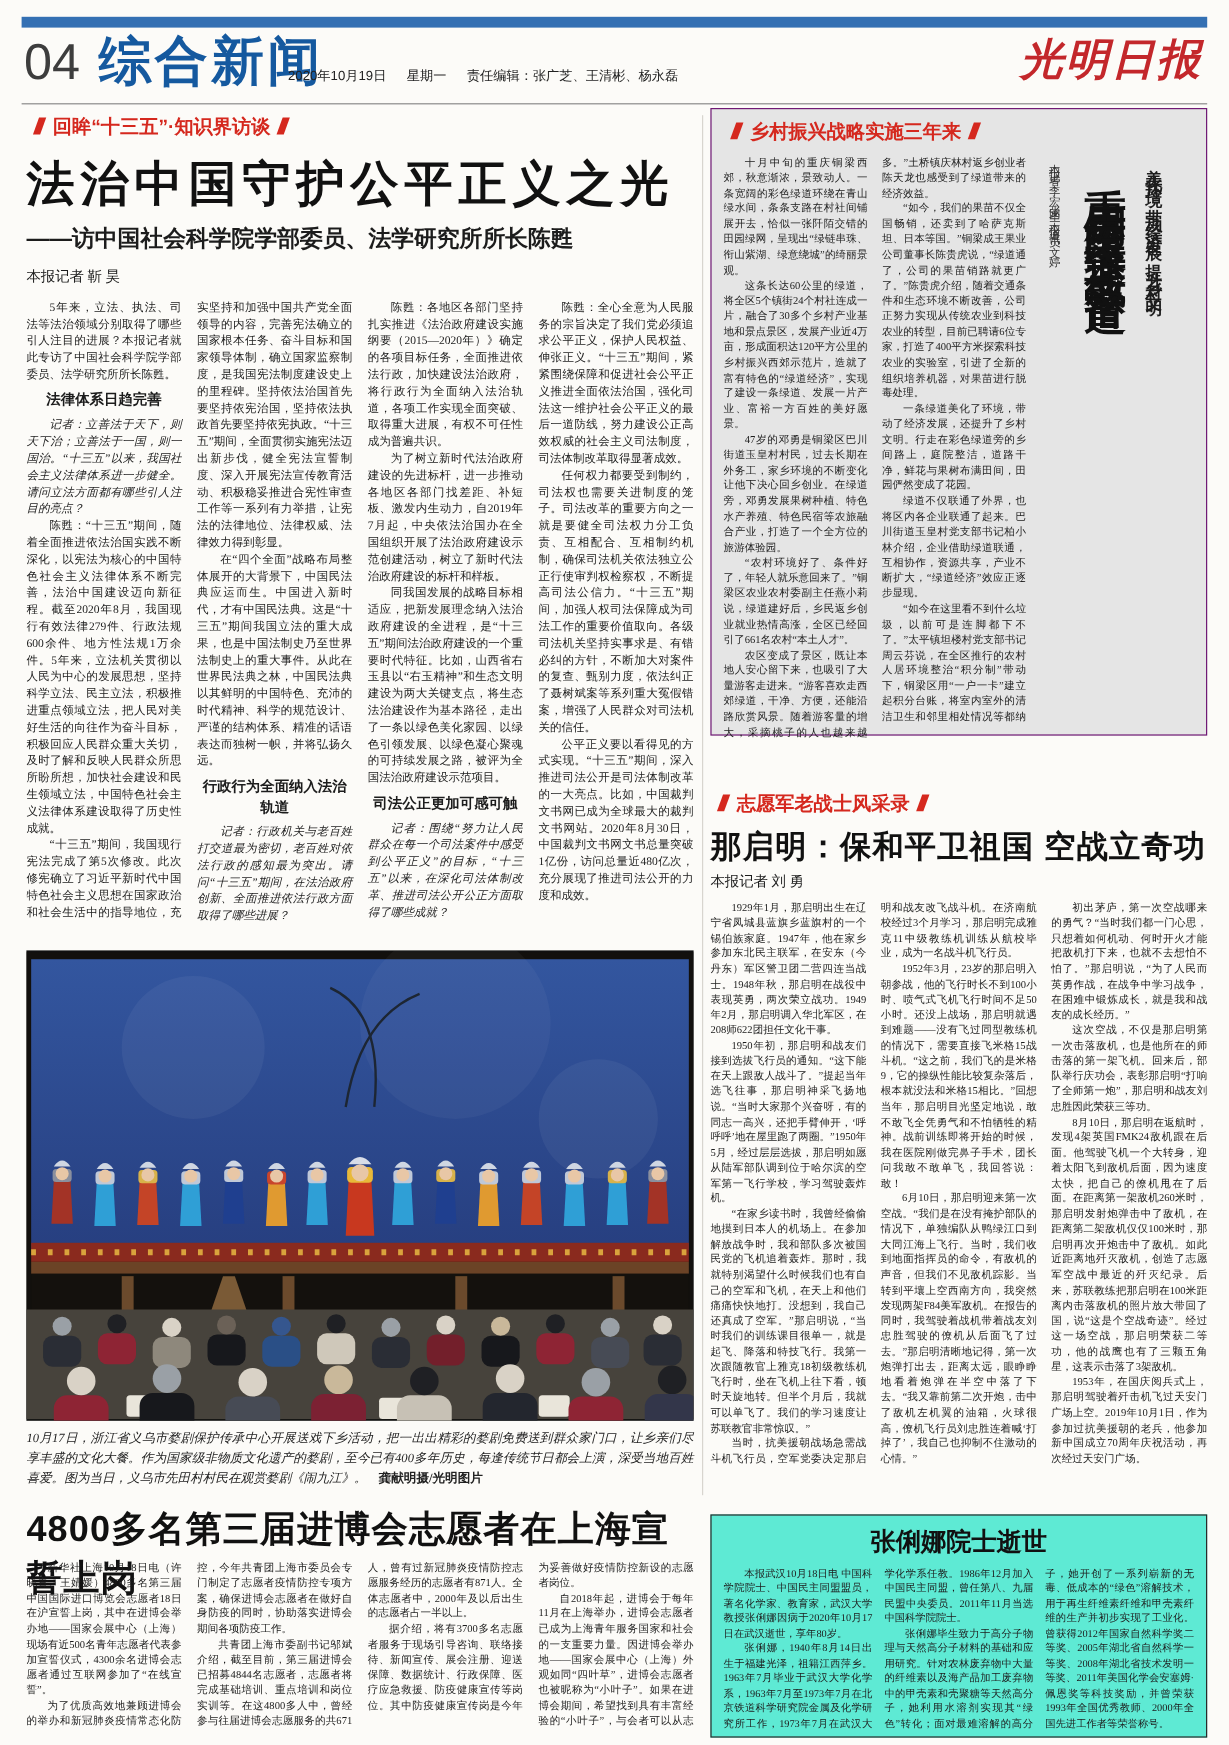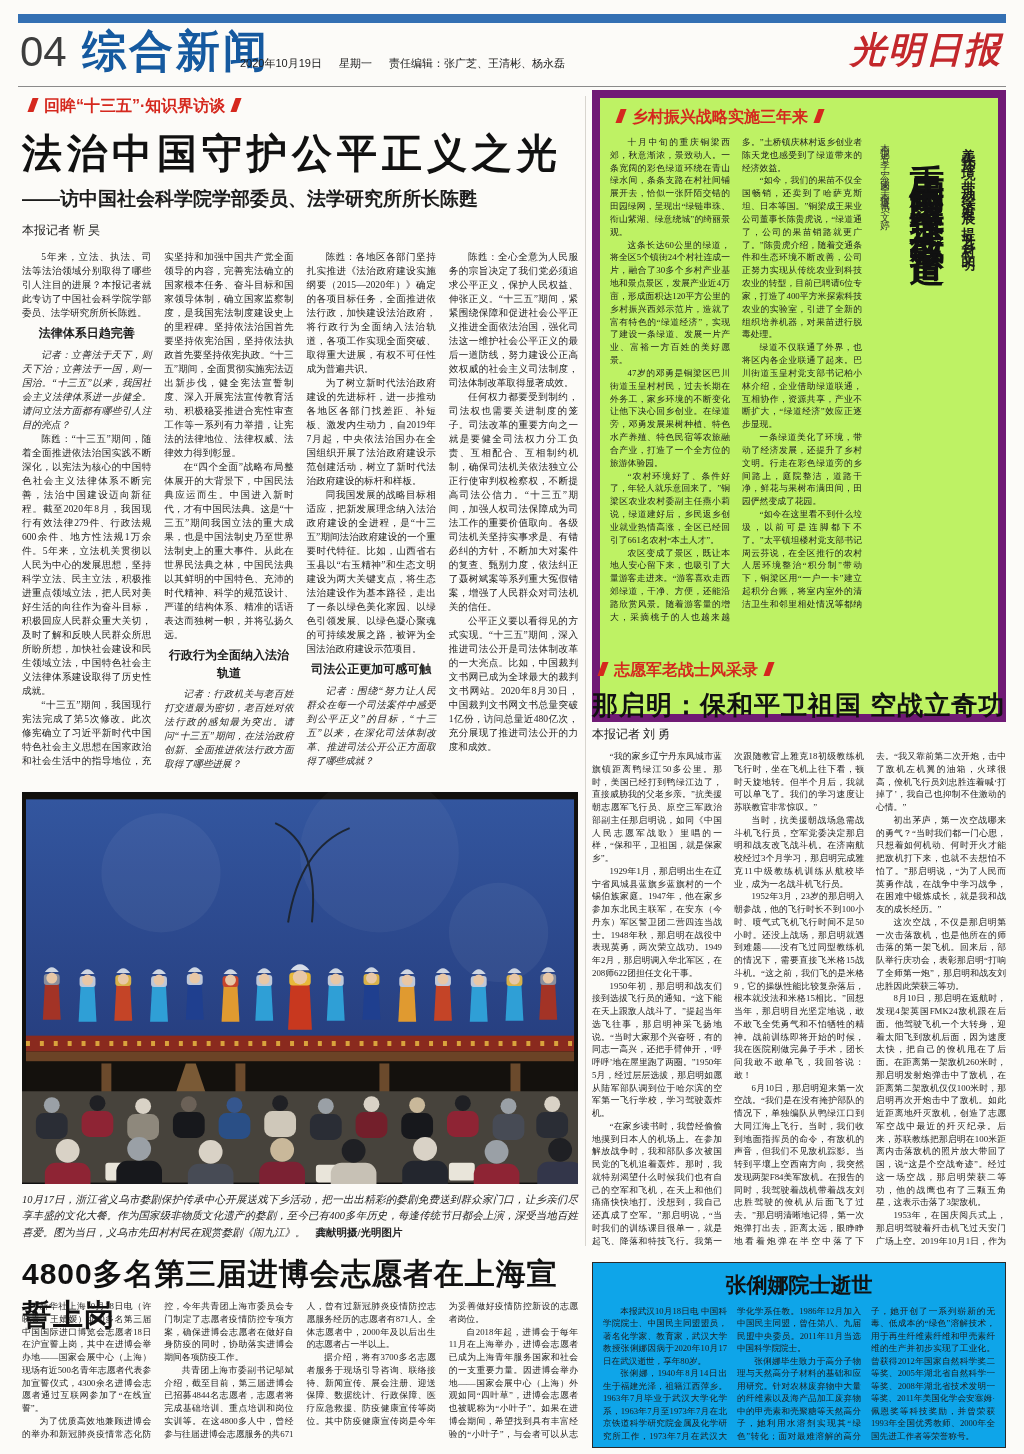--- a/index.html
+++ b/index.html
@@ -47,41 +47,41 @@
   #photo{left:22px;top:792px;width:556px;height:392px;overflow:hidden;background:#101010;}
   #photo-caption{left:22px;top:1192px;width:556px;font-size:10.5px;line-height:1.55;font-style:italic;color:#222;}
   #photo-caption .credit{font-style:normal;font-weight:800;margin-left:10px;}
 
   
   #expo-headline{left:22px;top:1254px;width:556px;font-size:30px;font-weight:900;letter-spacing:1px;color:#111;}
   #expo-body{left:22px;top:1300px;width:556px;height:148px;overflow:hidden;
     column-count:4;column-gap:13px;font-size:8.8px;line-height:1.45;}
 
   
-  #green-box{left:592px;top:90px;width:414px;height:632px;border:8px solid #701a75;
-    box-sizing:border-box;padding:9px 10px;background:#bef264;}
+  #green-box{left:592px;top:90px;width:414px;height:523px;border:1px solid #701a75;
+    box-sizing:border-box;padding:9px 10px;background:#e5e5e5;}
   #green-kicker{margin-bottom:8px;}
   #green-flex{display:flex;height:492px;overflow:hidden;}
   #green-cols{width:252px;height:492px;overflow:hidden;column-count:2;column-gap:12px;
     font-size:8.8px;line-height:1.46;}
   #green-vert{writing-mode:vertical-rl;height:492px;margin-left:10px;}
   .v-sub{font-size:14px;font-weight:800;letter-spacing:6px;margin-left:10px;font-family:"Liberation Sans",sans-serif;}
   .v-title{font-size:35px;font-weight:900;letter-spacing:8px;margin-left:12px;color:#111;font-family:"Liberation Sans",sans-serif;}
   .v-byline{font-size:9.5px;letter-spacing:3px;margin-left:6px;color:#333;}
 
   
   #vet-kicker{left:592px;top:660px;}
   #vet-headline{left:592px;top:688px;width:414px;font-size:26px;font-weight:900;letter-spacing:1px;color:#111;}
   #vet-byline{left:592px;top:726px;font-size:12px;}
   #vet-body{left:592px;top:750px;width:414px;height:502px;overflow:hidden;
     column-count:3;column-gap:12px;font-size:8.8px;line-height:1.45;}
 
   
   #obit-box{left:592px;top:1262px;width:414px;height:186px;border:1.5px solid #2a2a2a;
-    box-sizing:border-box;padding:6px 10px;background:#0ea5e9;}
+    box-sizing:border-box;padding:6px 10px;background:#5eead4;}
   #obit-headline{text-align:center;font-size:21px;font-weight:900;margin:2px 0 6px 0;color:#111;}
   #obit-body{height:140px;overflow:hidden;column-count:3;column-gap:10px;font-size:8.6px;line-height:1.45;}
 </style>
 </head>
 <body>
 
 <div id="topbar" class="abs"></div>
 <div id="pagenum" class="abs">04</div>
 <div id="section-title" class="abs sans">综合新闻</div>
 <div id="dateline-row" class="abs sans">
@@ -351,39 +351,38 @@
     <span class="kslash"></span><span>乡村振兴战略实施三年来</span><span class="kslash"></span>
   </div>
   <div id="green-flex">
     <div id="green-cols" class="bodytext">
         <p class="pg pg">十月中旬的重庆铜梁西郊，秋意渐浓，景致动人。一条宽阔的彩色绿道环绕在青山绿水间，条条支路在村社间铺展开去，恰似一张阡陌交错的田园绿网，呈现出“绿链串珠、衔山紫湖、绿意绕城”的绮丽景观。</p>
         <p class="pg pg">这条长达60公里的绿道，将全区5个镇街24个村社连成一片，融合了30多个乡村产业基地和景点景区，发展产业近4万亩，形成面积达120平方公里的乡村振兴西郊示范片，造就了富有特色的“绿道经济”，实现了建设一条绿道、发展一片产业、富裕一方百姓的美好愿景。</p>
         <p class="pg pg">47岁的邓勇是铜梁区巴川街道玉皇村村民，过去长期在外务工，家乡环境的不断变化让他下决心回乡创业。在绿道旁，邓勇发展果树种植、特色水产养殖、特色民宿等农旅融合产业，打造了一个全方位的旅游体验园。</p>
         <p class="pg pg">“农村环境好了、条件好了，年轻人就乐意回来了。”铜梁区农业农村委副主任燕小莉说，绿道建好后，乡民返乡创业就业热情高涨，全区已经回引了661名农村“本土人才”。</p>
         <p class="pg pg">农区变成了景区，既让本地人安心留下来，也吸引了大量游客走进来。“游客喜欢走西郊绿道，干净、方便，还能沿路欣赏风景。随着游客量的增大，采摘桃子的人也越来越多。”土桥镇庆林村返乡创业者陈天龙也感受到了绿道带来的经济效益。</p>
         <p class="pg pg">“如今，我们的果苗不仅全国畅销，还卖到了哈萨克斯坦、日本等国。”铜梁成王果业公司董事长陈贵虎说，“绿道通了，公司的果苗销路就更广了。”陈贵虎介绍，随着交通条件和生态环境不断改善，公司正努力实现从传统农业到科技农业的转型，目前已聘请6位专家，打造了400平方米探索科技农业的实验室，引进了全新的组织培养机器，对果苗进行脱毒处理。</p>
+        <p class="pg pg">一条绿道美化了环境，带动了经济发展，还提升了乡村文明。行走在彩色绿道旁的乡间路上，庭院整洁，道路干净，鲜花与果树布满田间，田园俨然变成了花园。</p>
         <p class="pg pg">绿道不仅联通了外界，也将区内各企业联通了起来。巴川街道玉皇村党支部书记柏小林介绍，企业借助绿道联通，互相协作，资源共享，产业不断扩大，“绿道经济”效应正逐步显现。</p>
-        <p class="pg pg">一条绿道美化了环境，带动了经济发展，还提升了乡村文明。行走在彩色绿道旁的乡间路上，庭院整洁，道路干净，鲜花与果树布满田间，田园俨然变成了花园。</p>
         <p class="pg pg">“如今在这里看不到什么垃圾，以前可是连脚都下不了。”太平镇坦楼村党支部书记周云芬说，在全区推行的农村人居环境整治“积分制”带动下，铜梁区用“一户一卡”建立起积分台账，将室内室外的清洁卫生和邻里相处情况等都纳入积分指标，常态化开展“最美庭院”“最美院落”评选。</p>
       </div>
     <div id="green-vert">
       <div class="v-sub">美化环境 带动经济发展 提升乡村文明</div>
       <div class="v-title">重庆铜梁区绿道变成致富道</div>
       <div class="v-byline">本报记者 李 宏 张国圣  本报通讯员 文 婷</div>
     </div>
   </div>
 </div>
 
 <div id="vet-kicker" class="abs kicker">
   <span class="kslash"></span><span>志愿军老战士风采录</span><span class="kslash"></span>
 </div>
 <div id="vet-headline" class="abs sans">那启明：保和平卫祖国 空战立奇功</div>
 <div id="vet-byline" class="abs">本报记者 刘 勇</div>
 <div id="vet-body" class="abs bodytext">
-    <p class="pg pg">“我的家乡辽宁丹东凤城市蓝旗镇距离鸭绿江50多公里。那时，美国已经打到鸭绿江边了，直接威胁我的父老乡亲。”抗美援朝志愿军飞行员、原空三军政治部副主任那启明说，如同《中国人民志愿军战歌》里唱的一样，“保和平，卫祖国，就是保家乡”。</p>
     <p class="pg pg">1929年1月，那启明出生在辽宁省凤城县蓝旗乡蓝旗村的一个锡伯族家庭。1947年，他在家乡参加东北民主联军，在安东（今丹东）军区警卫团二营四连当战士。1948年秋，那启明在战役中表现英勇，两次荣立战功。1949年2月，那启明调入华北军区，在208师622团担任文化干事。</p>
     <p class="pg pg">1950年初，那启明和战友们接到选拔飞行员的通知。“这下能在天上跟敌人战斗了。”提起当年选飞往事，那启明神采飞扬地说。“当时大家那个兴奋呀，有的同志一高兴，还把手臂伸开，‘呼呼呼’地在屋里跑了两圈。”1950年5月，经过层层选拔，那启明如愿从陆军部队调到位于哈尔滨的空军第一飞行学校，学习驾驶轰炸机。</p>
     <p class="pg pg">“在家乡读书时，我曾经偷偷地摸到日本人的机场上。在参加解放战争时，我和部队多次被国民党的飞机追着轰炸。那时，我就特别渴望什么时候我们也有自己的空军和飞机，在天上和他们痛痛快快地打。没想到，我自己还真成了空军。”那启明说，“当时我们的训练课目很单一，就是起飞、降落和特技飞行。我第一次跟随教官上雅克18初级教练机飞行时，坐在飞机上往下看，顿时天旋地转。但半个月后，我就可以单飞了。我们的学习速度让苏联教官非常惊叹。”</p>
     <p class="pg pg">当时，抗美援朝战场急需战斗机飞行员，空军党委决定那启明和战友改飞战斗机。在济南航校经过3个月学习，那启明完成雅克11中级教练机训练从航校毕业，成为一名战斗机飞行员。</p>
     <p class="pg pg">1952年3月，23岁的那启明入朝参战，他的飞行时长不到100小时、喷气式飞机飞行时间不足50小时。还没上战场，那启明就遇到难题——没有飞过同型教练机的情况下，需要直接飞米格15战斗机。“这之前，我们飞的是米格9，它的操纵性能比较复杂落后，根本就没法和米格15相比。”回想当年，那启明目光坚定地说，敢不敢飞全凭勇气和不怕牺牲的精神。战前训练即将开始的时候，我在医院刚做完鼻子手术，团长问我敢不敢单飞，我回答说：敢！</p>
     <p class="pg pg">6月10日，那启明迎来第一次空战。“我们是在没有掩护部队的情况下，单独编队从鸭绿江口到大同江海上飞行。当时，我们收到地面指挥员的命令，有敌机的声音，但我们不见敌机踪影。当转到平壤上空西南方向，我突然发现两架F84美军敌机。在报告的同时，我驾驶着战机带着战友刘忠胜驾驶的僚机从后面飞了过去。”那启明清晰地记得，第一次炮弹打出去，距离太远，眼睁睁地看着炮弹在半空中落了下去。“我又靠前第二次开炮，击中了敌机左机翼的油箱，火球很高，僚机飞行员刘忠胜连着喊‘打掉了’，我自己也抑制不住激动的心情。”</p>
     <p class="pg pg">初出茅庐，第一次空战哪来的勇气？“当时我们都一门心思，只想着如何机动、何时开火才能把敌机打下来，也就不去想怕不怕了。”那启明说，“为了人民而英勇作战，在战争中学习战争，在困难中锻炼成长，就是我和战友的成长经历。”</p>
     <p class="pg pg">这次空战，不仅是那启明第一次击落敌机，也是他所在的师击落的第一架飞机。回来后，部队举行庆功会，表彰那启明“打响了全师第一炮”，那启明和战友刘忠胜因此荣获三等功。</p>
     <p class="pg pg">8月10日，那启明在返航时，发现4架英国FMK24敌机跟在后面。他驾驶飞机一个大转身，迎着太阳飞到敌机后面，因为速度太快，把自己的僚机甩在了后面。在距离第一架敌机260米时，那启明发射炮弹击中了敌机，在距离第二架敌机仅仅100米时，那启明再次开炮击中了敌机。如此近距离地歼灭敌机，创造了志愿军空战中最近的歼灭纪录。后来，苏联教练把那启明在100米距离内击落敌机的照片放大带回了国，说“这是个空战奇迹”。经过这一场空战，那启明荣获二等功，他的战鹰也有了三颗五角星，这表示击落了3架敌机。</p>
     <p class="pg pg">1953年，在国庆阅兵式上，那启明驾驶着歼击机飞过天安门广场上空。2019年10月1日，作为参加过抗美援朝的老兵，他参加新中国成立70周年庆祝活动，再次经过天安门广场。</p>

